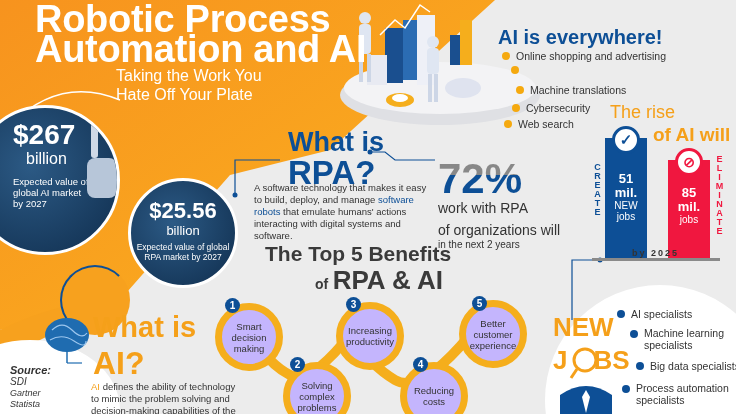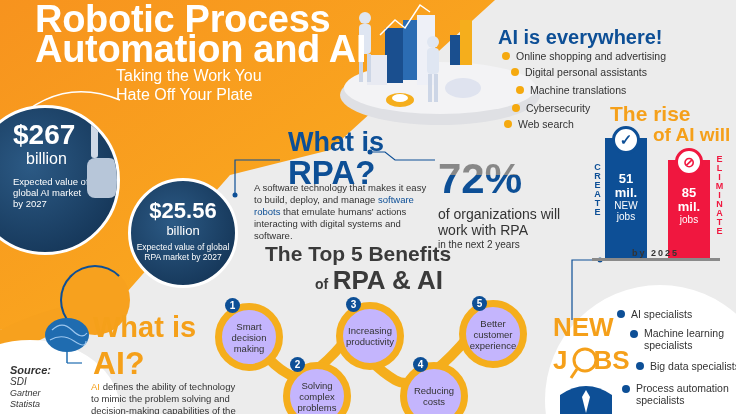--- a/index.html
+++ b/index.html
@@ -127,48 +127,47 @@
   <div style="font-size:33px;line-height:34px;">RPA?</div>
 </div>
 <div class="abs body-text" style="left:254px;top:182px;width:180px;">
   <span>A software technology that makes it easy to build, deploy, and manage</span>
   <span class="blue">software robots</span>
   <span>that emulate humans' actions interacting with digital systems and software.</span>
 </div>
 
 <div class="abs" style="left:438px;top:158px;">
   <div style="font-size:42px;font-weight:bold;line-height:42px;background:linear-gradient(180deg,#888 0%,#888 40%,#0d4f96 40%);-webkit-background-clip:text;background-clip:text;color:transparent;">72%</div>
+  <div style="font-size:14px;line-height:16px;color:#333;">work with RPA</div>
   <div style="font-size:14px;line-height:16px;color:#333;margin-top:6px;">of organizations will</div>
-  <div style="font-size:14px;line-height:16px;color:#333;">work with RPA</div>
   <div style="font-size:10px;line-height:13px;color:#333;">in the next 2 years</div>
 </div>
 
 <div class="abs h-blue" style="left:498px;top:26px;font-size:20px;">AI is everywhere!</div>
 <div class="bullet" style="left:502px;top:50px;">
     <span class="dot dot-o"></span>
     <span>Online shopping and advertising</span>
   </div>
 <div class="bullet" style="left:511px;top:66px;">
     <span class="dot dot-o"></span>
-    <span>Digital personal assistants</span>
   </div>
 <div class="bullet" style="left:516px;top:84px;">
     <span class="dot dot-o"></span>
     <span>Machine translations</span>
   </div>
 <div class="bullet" style="left:512px;top:102px;">
     <span class="dot dot-o"></span>
     <span>Cybersecurity</span>
   </div>
 <div class="bullet" style="left:504px;top:118px;">
     <span class="dot dot-o"></span>
     <span>Web search</span>
   </div>
 
-<div class="abs orange" style="left:610px;top:102px;font-size:21px;font-weight:bold;">The rise</div>
+<div class="abs orange" style="left:610px;top:102px;font-size:18px;font-weight:normal;">The rise</div>
 <div class="abs orange" style="left:653px;top:124px;font-size:19px;font-weight:bold;">of AI will</div>
 
 <div class="abs" style="left:605px;top:138px;width:42px;height:120px;background:#0d4f96;">
   <div class="abs" style="left:7px;top:-12px;width:28px;height:28px;border-radius:50%;background:#fff;border:3px solid #0d4f96;display:flex;align-items:center;justify-content:center;color:#0d4f96;font-weight:bold;font-size:15px;">✓</div>
   <div class="bar-label" style="margin-top:34px;">
     <div style="font-size:13px;font-weight:bold;line-height:14px;">51</div>
     <div style="font-size:13px;font-weight:bold;line-height:14px;">mil.</div>
     <div>NEW</div>
     <div>jobs</div>
   </div>

